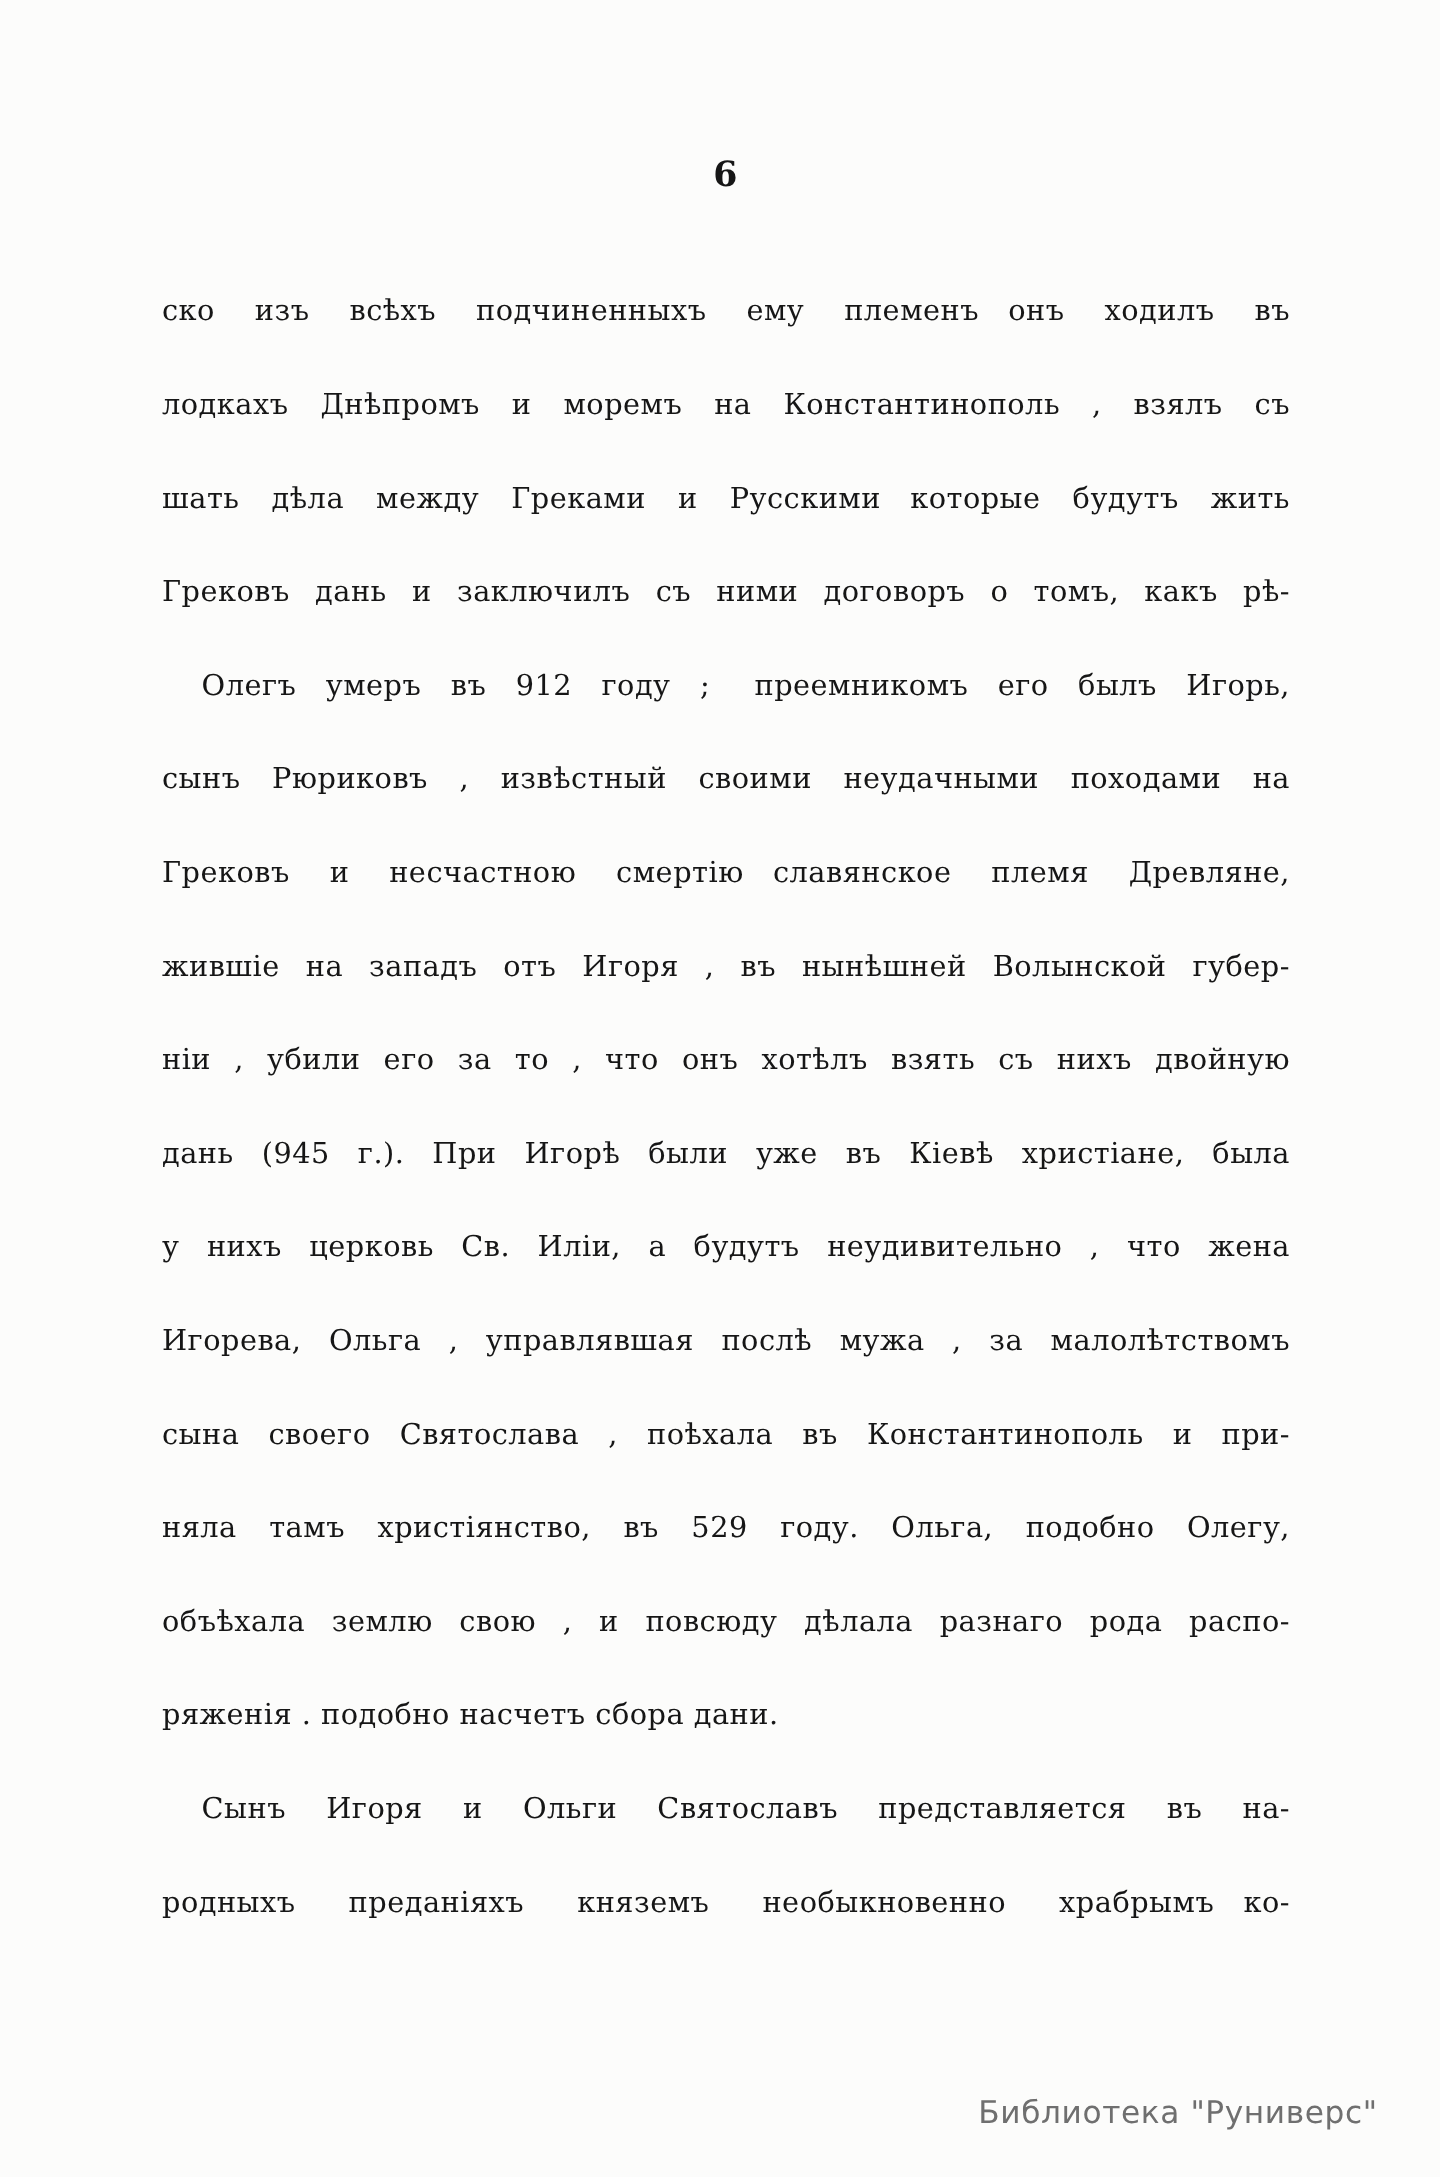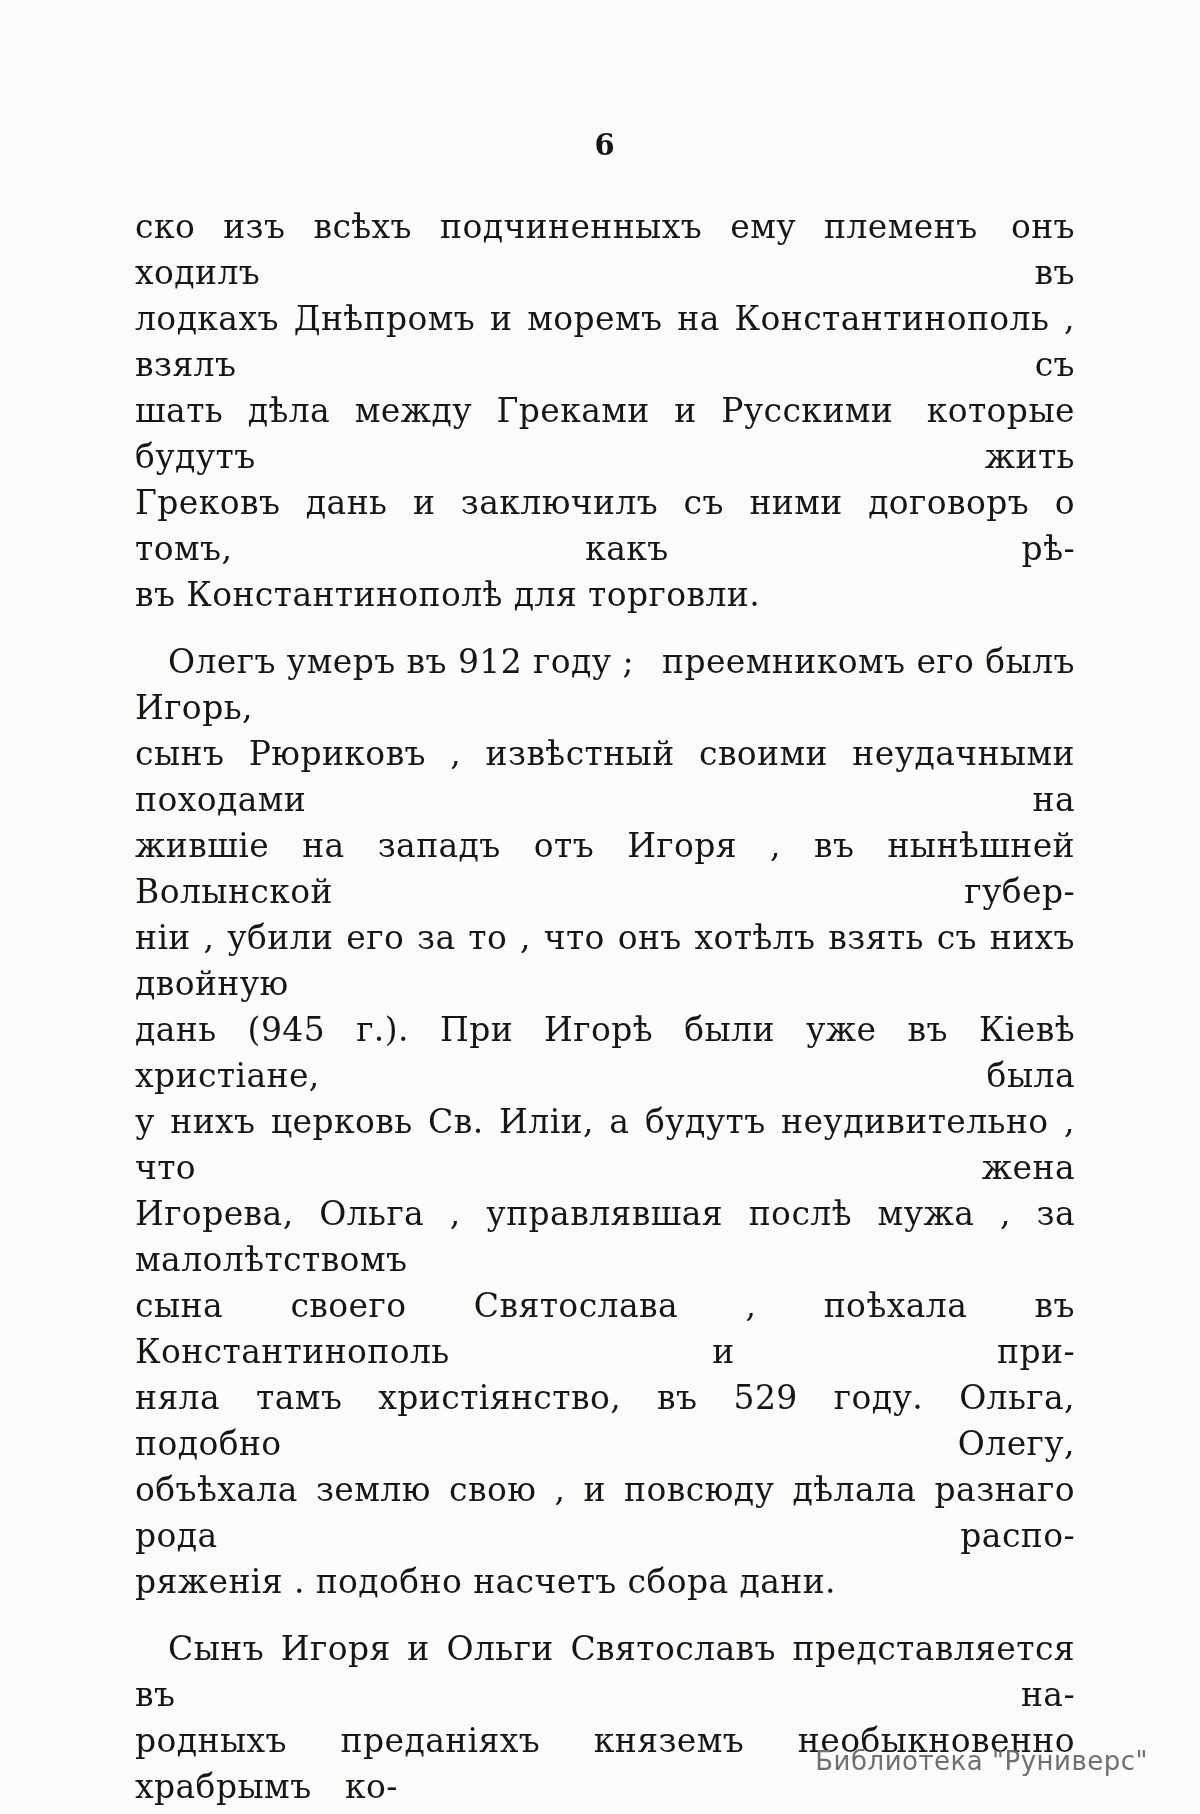--- a/index.html
+++ b/index.html
@@ -25,25 +25,26 @@
   .text-block {
     position: absolute;
     top: 204px;
     left: 135px;
     width: 940px;
   }
   .para { margin: 0; }
   .para + .para { margin-top: 21px; }
   .para.indent .line:first-child { text-indent: 33px; }
   .line {
-    font-size: 33px;
+    font-size: 24px;
     line-height: 46px;
     letter-spacing: 0.4px;
     text-align: left;
     white-space: normal;
+    margin-top: 32px;
   }
   .line.justify {
     text-align: justify;
     text-align-last: justify;
   }
   .watermark {
     position: absolute;
     top: 1746px;
     right: 52px;
     font-family: "DejaVu Sans", sans-serif;
@@ -57,25 +58,25 @@
 
 <div class="page">
   <div class="page-number">6</div>
 
   <div class="text-block">
       <div class="para">
         <div class="line justify">ско изъ всѣхъ подчиненныхъ ему племенъ онъ ходилъ въ</div>
         <div class="line justify">лодкахъ Днѣпромъ и моремъ на Константинополь , взялъ съ</div>
         <div class="line justify">шать дѣла между Греками и Русскими которые будутъ жить</div>
         <div class="line justify">Грековъ дань и заключилъ съ ними договоръ о томъ, какъ рѣ-</div>
-        <div class="line">въ Константинополѣ для торговли.</div>
       </div>
       <div class="para indent">
         <div class="line justify">Олегъ умеръ въ 912 году ;  преемникомъ его былъ Игорь,</div>
         <div class="line justify">сынъ Рюриковъ , извѣстный своими неудачными походами на</div>
+        <div class="line justify">Грековъ и несчастною смертію славянское племя Древляне,</div>
         <div class="line justify">жившіе на западъ отъ Игоря , въ нынѣшней Волынской губер-</div>
         <div class="line justify">ніи , убили его за то , что онъ хотѣлъ взять съ нихъ двойную</div>
         <div class="line justify">дань (945 г.). При Игорѣ были уже въ Кіевѣ христіане, была</div>
         <div class="line justify">у нихъ церковь Св. Иліи, а будутъ неудивительно , что жена</div>
         <div class="line justify">Игорева, Ольга , управлявшая послѣ мужа , за малолѣтствомъ</div>
         <div class="line justify">сына своего Святослава , поѣхала въ Константинополь и при-</div>
         <div class="line justify">няла тамъ христіянство, въ 529 году. Ольга, подобно Олегу,</div>
         <div class="line justify">объѣхала землю свою , и повсюду дѣлала разнаго рода распо-</div>
         <div class="line">ряженія . подобно насчетъ сбора дани.</div>
       </div>

